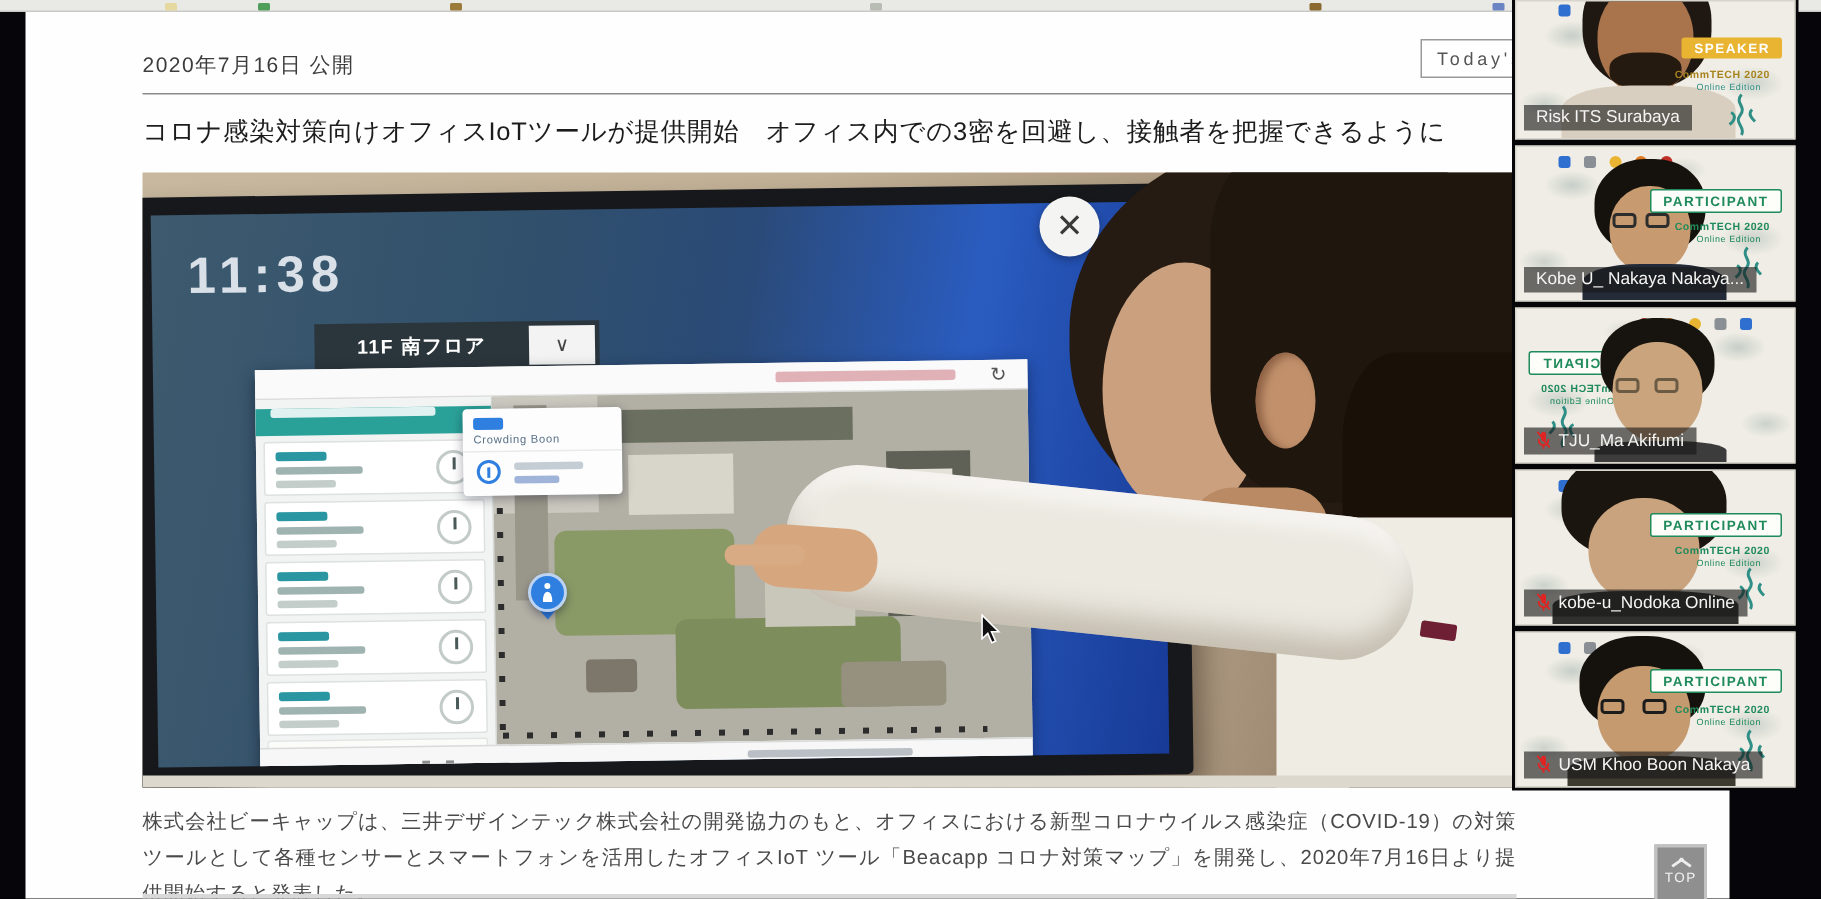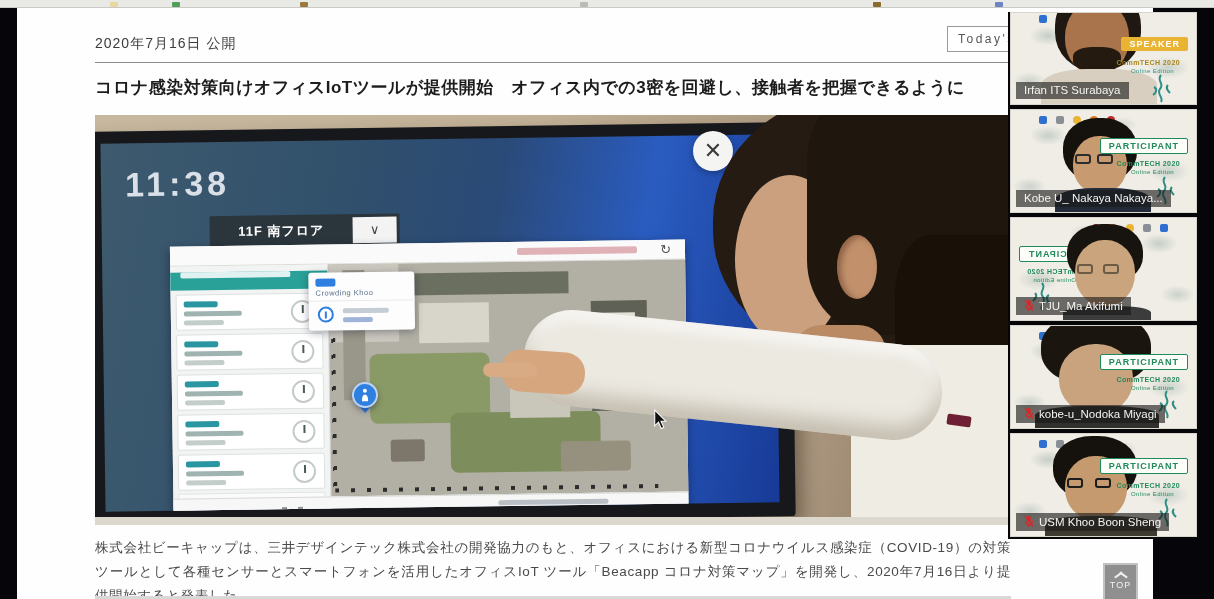--- a/index.html
+++ b/index.html
@@ -14,21 +14,21 @@
 
   
   .page { position:absolute; left:17px; top:8px; width:1136px; height:591px;
     background:#fefefe; z-index:1; }
   .date-line { position:absolute; left:78px; top:27px; font-size:14px; color:#3c3c3c; letter-spacing:1px; }
   .rule { position:absolute; left:78px; top:54px; width:915px; height:0; border-top:1px solid #8a8a8a; }
   .todays-btn { position:absolute; left:930px; top:18px; width:120px; height:26px;
     border:1px solid #9a9a9a; background:#fff; color:#555; font-size:12px;
     letter-spacing:2.5px; line-height:24px; padding-left:10px; overflow:hidden; white-space:nowrap; }
   .headline { position:absolute; left:78px; top:68px; width:930px; font-size:17px;
-    font-weight:bold; color:#1c1c1c; letter-spacing:0.5px; white-space:nowrap; overflow:hidden; }
+    font-weight:normal; color:#1c1c1c; letter-spacing:0.5px; white-space:nowrap; overflow:hidden; }
   .body-par { position:absolute; left:78px; top:528px; width:916px; font-size:13.5px;
     line-height:24px; color:#4a4a4a; letter-spacing:0.6px; text-align:justify; }
   .bottom-rule { position:absolute; left:78px; top:588px; width:916px; height:3px; background:#d8d8d8; }
   .top-btn { position:absolute; left:1086px; top:555px; width:35px; height:44px;
     background:#8f8f8f; border:2px solid #c2c2c2; color:#f2f2f2; text-align:center; cursor:pointer; }
   .top-btn .chev { width:14px; height:8px; margin:6px auto 1px; position:relative; }
   .top-btn .chev:before, .top-btn .chev:after { content:""; position:absolute; top:3px; width:9px; height:2px; background:#eee; }
   .top-btn .chev:before { left:0; transform:rotate(-35deg); }
   .top-btn .chev:after { right:0; transform:rotate(35deg); }
   .top-btn .lbl { font-size:9px; letter-spacing:1px; }
@@ -109,21 +109,21 @@
   .sleeve { position:absolute; left:428px; top:212px; width:420px; height:96px; background:#ece9e1;
     border-radius:50px; transform:rotate(6deg); box-shadow:inset 0 -14px 18px rgba(150,140,120,.45), inset 0 10px 12px rgba(255,255,255,.6); }
   .sleeve-tag { position:absolute; left:852px; top:300px; width:24px; height:11px; background:#6e1f33;
     border-radius:2px; transform:rotate(8deg); }
   .hand { position:absolute; left:406px; top:236px; width:84px; height:42px; background:#d6a67e;
     border-radius:20px; transform:rotate(4deg); }
   .finger { position:absolute; left:388px; top:248px; width:54px; height:14px; background:#d9ab84; border-radius:7px; }
   .cursor { position:absolute; left:558px; top:294px; z-index:6; }
 
   
-  .pcol { position:absolute; left:1008px; top:12px; width:191px; height:527px; background:#060608; z-index:9; }
+  .pcol { position:absolute; left:1008px; top:0; width:191px; height:527px; background:#060608; z-index:9; }
   .tile { position:absolute; left:2px; width:187px; background:#efede5; overflow:hidden; border:1px solid #d8d6cc; cursor:pointer; }
   .batik { position:absolute; inset:0;
     background-image:
       radial-gradient(ellipse 26px 14px at 20% 25%, rgba(150,170,165,.45), transparent 70%),
       radial-gradient(ellipse 30px 16px at 85% 60%, rgba(150,170,165,.4), transparent 70%),
       radial-gradient(ellipse 22px 12px at 60% 15%, rgba(160,175,170,.35), transparent 70%),
       radial-gradient(ellipse 24px 13px at 10% 75%, rgba(150,170,165,.4), transparent 70%),
       radial-gradient(circle 3px at 40% 55%, rgba(190,90,70,.5), transparent 70%),
       radial-gradient(circle 3px at 75% 30%, rgba(190,90,70,.45), transparent 70%); }
   .logos { position:absolute; top:6px; left:28px; display:flex; gap:9px; }
@@ -253,21 +253,21 @@
                       <circle cx="8" cy="4" r="3.2" fill="#fff"></circle>
                       <path d="M3 21 Q3 10 8 10 Q13 10 13 21 Z" fill="#fff"></path>
                     </svg>
                 </div>
                 <div class="tail" style="border-top-width:7px;"></div>
               </div>
             </div>
 
             <div class="popup">
               <span class="chip"></span>
-              <span class="ptitle">Crowding Khoo</span>
+              <span class="ptitle">Crowding Boon</span>
               <span class="pdiv"></span>
                 <span class="pcircle"></span>
               <span class="pl1"></span>
                 <span class="pl2"></span>
             </div>
 
             <div class="app-footer">
               <span class="zdots"></span>
               <span class="f1"></span>
                 <span class="f2"></span>
@@ -322,21 +322,21 @@
         <div class="p-hair" style="left:62px;top:34px;width:48px;height:24px;background:#241a10;border-radius:40%;"></div>
         <div class="p-shirt" style="left:30px;top:56px;width:116px;height:40px;background:#d9cfc0;"></div>
       </div>
       <div class="badge speaker" style="top:24px;">SPEAKER</div>
       <div class="event-t" style="top:46px;color:#a8841e;">CommTECH 2020</div>
       <div class="event-s" style="top:55px;color:#2f8f86;">Online Edition</div>
       <svg class="mascot" style="right:24px;top:60px;" width="22" height="30" viewBox="0 0 22 30">
           <path d="M11 2 C6 8 15 10 10 16 C6 21 14 24 11 29 M4 14 C8 16 6 20 3 22 M18 12 C15 15 18 18 20 20" stroke="#2f8f86" stroke-width="2" fill="none"></path>
         </svg>
       <div class="nametag">
-        <span>Irfan ITS Surabaya</span>
+        <span>Risk ITS Surabaya</span>
       </div>
     </div>
 
     <div class="tile" style="top:97px;height:104px;">
       <div class="batik"></div>
       <div class="logos">
           <i></i>
           <i></i>
           <i></i>
           <i></i>
@@ -415,21 +415,21 @@
       <svg class="mascot" style="right:18px;top:62px;" width="22" height="32" viewBox="0 0 22 30">
           <path d="M11 2 C6 8 15 10 10 16 C6 21 14 24 11 29 M4 14 C8 16 6 20 3 22 M18 12 C15 15 18 18 20 20" stroke="#2f8f86" stroke-width="2" fill="none"></path>
         </svg>
       <div class="nametag">
         <svg width="10" height="13" viewBox="0 0 12 16">
             <rect x="4" y="1" width="4" height="8" rx="2" fill="#e02424"></rect>
             <path d="M2 7 Q2 12 6 12 Q10 12 10 7" stroke="#e02424" stroke-width="1.5" fill="none"></path>
             <line x1="6" y1="12" x2="6" y2="15" stroke="#e02424" stroke-width="1.5"></line>
             <line x1="1" y1="1" x2="11" y2="14" stroke="#e02424" stroke-width="1.5"></line>
           </svg>
-        <span>kobe-u_Nodoka Miyagi</span>
+        <span>kobe-u_Nodoka Online</span>
       </div>
     </div>
 
     <div class="tile" style="top:421px;height:104px;">
       <div class="batik"></div>
       <div class="logos">
           <i></i>
           <i></i>
           <i></i>
           <i></i>
@@ -448,17 +448,17 @@
       <svg class="mascot" style="right:18px;top:62px;" width="22" height="32" viewBox="0 0 22 30">
           <path d="M11 2 C6 8 15 10 10 16 C6 21 14 24 11 29 M4 14 C8 16 6 20 3 22 M18 12 C15 15 18 18 20 20" stroke="#2f8f86" stroke-width="2" fill="none"></path>
         </svg>
       <div class="nametag">
         <svg width="10" height="13" viewBox="0 0 12 16">
             <rect x="4" y="1" width="4" height="8" rx="2" fill="#e02424"></rect>
             <path d="M2 7 Q2 12 6 12 Q10 12 10 7" stroke="#e02424" stroke-width="1.5" fill="none"></path>
             <line x1="6" y1="12" x2="6" y2="15" stroke="#e02424" stroke-width="1.5"></line>
             <line x1="1" y1="1" x2="11" y2="14" stroke="#e02424" stroke-width="1.5"></line>
           </svg>
-        <span>USM Khoo Boon Sheng</span>
+        <span>USM Khoo Boon Nakaya</span>
       </div>
     </div>
   </div>
 </div>
 
 </body></html>

